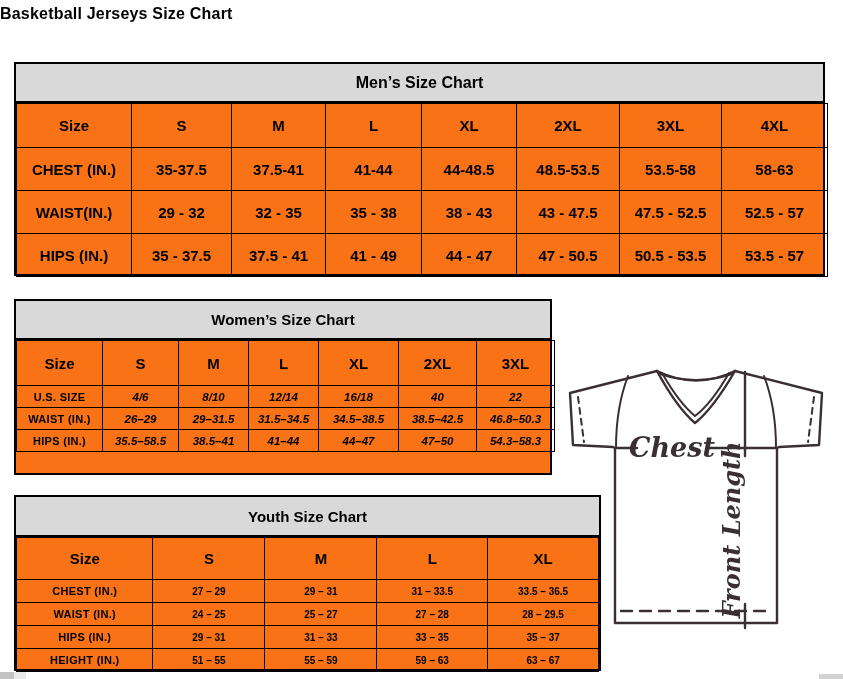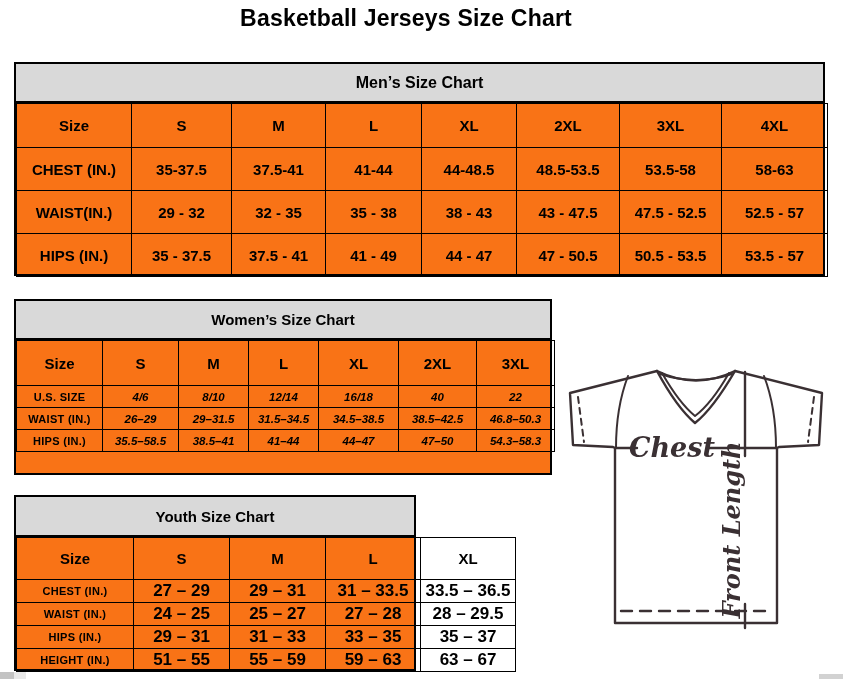--- a/index.html
+++ b/index.html
@@ -2,22 +2,22 @@
 <html><head>
 <meta charset="utf-8">
 <style>
   html,body{margin:0;padding:0;}
   body{
     width:843px;height:679px;position:relative;overflow:hidden;
     background:#ffffff;color:#000;
     font-family:"Liberation Sans",sans-serif;
   }
   .page-title{
-    position:absolute;top:5px;left:0;width:812px;text-align:center;
-    font-size:23px;font-weight:bold;letter-spacing:0.2px;
+    position:absolute;top:5px;left:0;width:812px;text-align:left;
+    font-size:16px;font-weight:bold;letter-spacing:0.2px;
   }
   .chart-box{
     position:absolute;border:2px solid #000;box-sizing:border-box;background:#f97316;
   }
   .chart-caption{
     background:#d9d9d9;border-bottom:2px solid #000;
     display:flex;align-items:center;justify-content:center;
     font-weight:bold;box-sizing:border-box;
   }
   table.size-table{
@@ -35,27 +35,27 @@
   #men-table th, #men-table td{font-size:15px;}
   
   #women-box{left:14px;top:299px;width:538px;height:176px;}
   #women-box .chart-caption{height:39px;font-size:15px;}
   #women-table thead tr{height:45px;}
   #women-table thead th{font-size:15px;}
   #women-table tbody tr{height:22px;}
   #women-table tbody th{font-size:11px;letter-spacing:0.3px;}
   #women-table tbody td{font-size:11.5px;font-style:italic;}
   
-  #youth-box{left:14px;top:495px;width:402px;height:176px;}
+  #youth-box{left:14px;top:495px;width:587px;height:176px;}
   #youth-box .chart-caption{height:40px;font-size:15px;}
   #youth-table thead tr{height:42px;}
   #youth-table thead th{font-size:15px;}
   #youth-table tbody tr{height:23px;}
   #youth-table tbody th{font-size:11px;letter-spacing:0.3px;}
-  #youth-table tbody td{font-size:17px;}
+  #youth-table tbody td{font-size:10px;}
   
   #jersey-diagram{position:absolute;left:558px;top:362px;width:286px;height:300px;}
   .diagram-label{
     font-family:"DejaVu Serif",serif;font-style:italic;font-weight:bold;
     fill:#3a3033;
   }
   
   .scroll-frag-left{
     position:absolute;left:0;top:672px;width:26px;height:7px;
     background:linear-gradient(to right,#c3c3c3 0 55%,#e9e9e9 55% 100%);

